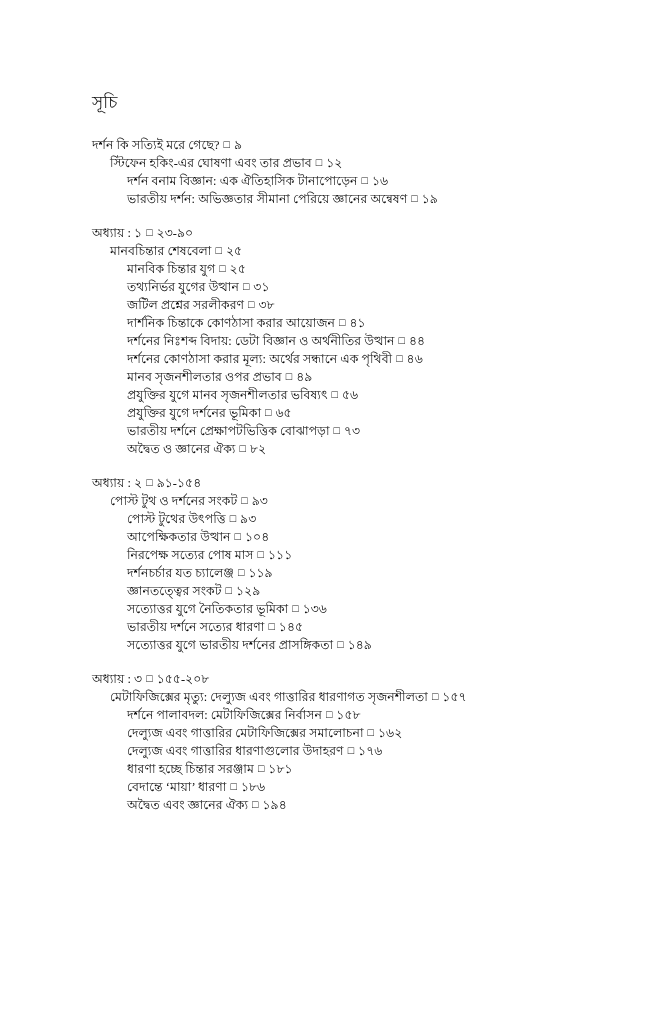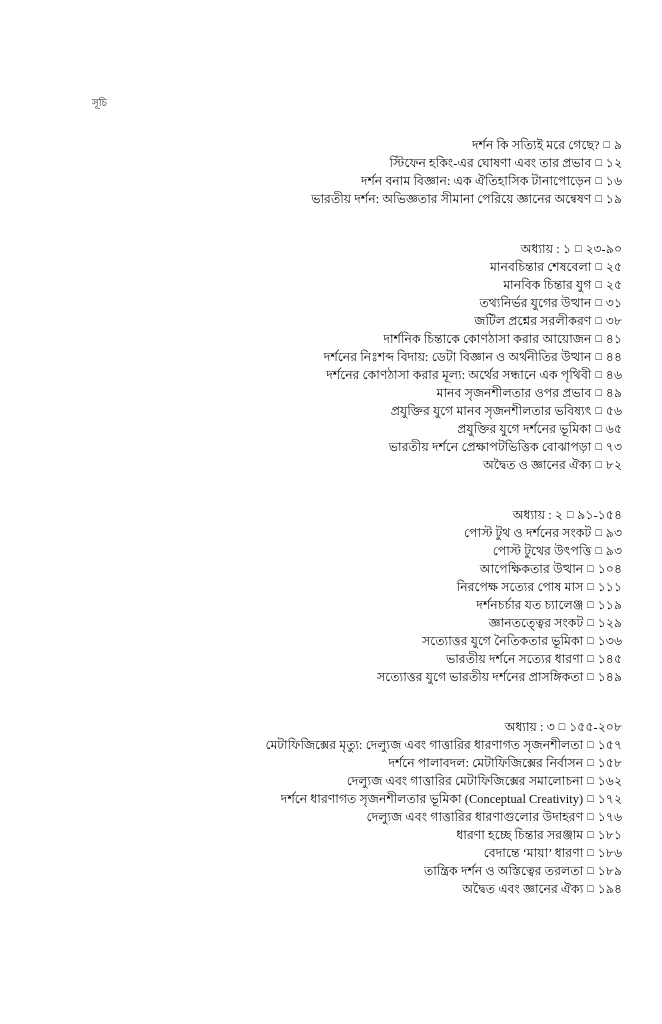--- a/index.html
+++ b/index.html
@@ -28,31 +28,30 @@
 
   .toc-root {
     position: absolute;
     left: 92px;
     top: 94px;
     width: 530px;
   }
 
   .toc-title {
     font-family: "Liberation Serif", "DejaVu Serif", serif;
-    font-size: 10px;
+    font-size: 17px;
     line-height: 18px;
     font-weight: 400;
     color: #111111;
     margin: 0 0 24px 0;
     letter-spacing: 0.1px;
   }
 
   .toc-group {
-    margin: 16px 0 0 0;
-    text-align: right;
+    margin: 0 0 0 0;
   }
 
   .group-gap {
     height: 16px;
   }
 
   .entry {
     font-size: 12.4px;
     line-height: 18px;
     white-space: nowrap;
@@ -126,23 +125,21 @@
           <div class="entry lvl-2"><span class="label">সত্যোত্তর যুগে নৈতিকতার ভূমিকা</span><span class="sep">□</span><span class="pageno">১৩৬</span></div>
           <div class="entry lvl-2"><span class="label">ভারতীয় দর্শনে সত্যের ধারণা</span><span class="sep">□</span><span class="pageno">১৪৫</span></div>
           <div class="entry lvl-2"><span class="label">সত্যোত্তর যুগে ভারতীয় দর্শনের প্রাসঙ্গিকতা</span><span class="sep">□</span><span class="pageno">১৪৯</span></div>
         </div>
         <div class="group-gap"></div>
         <div class="toc-group">
           <div class="entry lvl-0"><span class="label">অধ্যায় : ৩</span><span class="sep">□</span><span class="pageno">১৫৫-২০৮</span></div>
           <div class="entry lvl-1"><span class="label">মেটাফিজিক্সের মৃত্যু: দেল্যুজ এবং গাত্তারির ধারণাগত সৃজনশীলতা</span><span class="sep">□</span><span class="pageno">১৫৭</span></div>
           <div class="entry lvl-2"><span class="label">দর্শনে পালাবদল: মেটাফিজিক্সের  নির্বাসন</span><span class="sep">□</span><span class="pageno">১৫৮</span></div>
           <div class="entry lvl-2"><span class="label">দেল্যুজ এবং গাত্তারির মেটাফিজিক্সের সমালোচনা</span><span class="sep">□</span><span class="pageno">১৬২</span></div>
-          <div class="entry lvl-2"><span class="label">দর্শনে ধারণাগত সৃজনশীলতার ভূমিকা (Conceptual Creativity)</span><span class="sep">□</span><span class="pageno">১৭২</span></div>
           <div class="entry lvl-2"><span class="label">দেল্যুজ এবং গাত্তারির ধারণাগুলোর উদাহরণ</span><span class="sep">□</span><span class="pageno">১৭৬</span></div>
           <div class="entry lvl-2"><span class="label">ধারণা হচ্ছে চিন্তার সরঞ্জাম</span><span class="sep">□</span><span class="pageno">১৮১</span></div>
           <div class="entry lvl-2"><span class="label">বেদান্তে ‘মায়া’ ধারণা</span><span class="sep">□</span><span class="pageno">১৮৬</span></div>
-          <div class="entry lvl-2"><span class="label">তান্ত্রিক দর্শন ও অস্তিত্বের তরলতা</span><span class="sep">□</span><span class="pageno">১৮৯</span></div>
           <div class="entry lvl-2"><span class="label">অদ্বৈত এবং জ্ঞানের ঐক্য</span><span class="sep">□</span><span class="pageno">১৯৪</span></div>
         </div>
       </div>
 
   </div>
 </div>
 
 </body></html>

